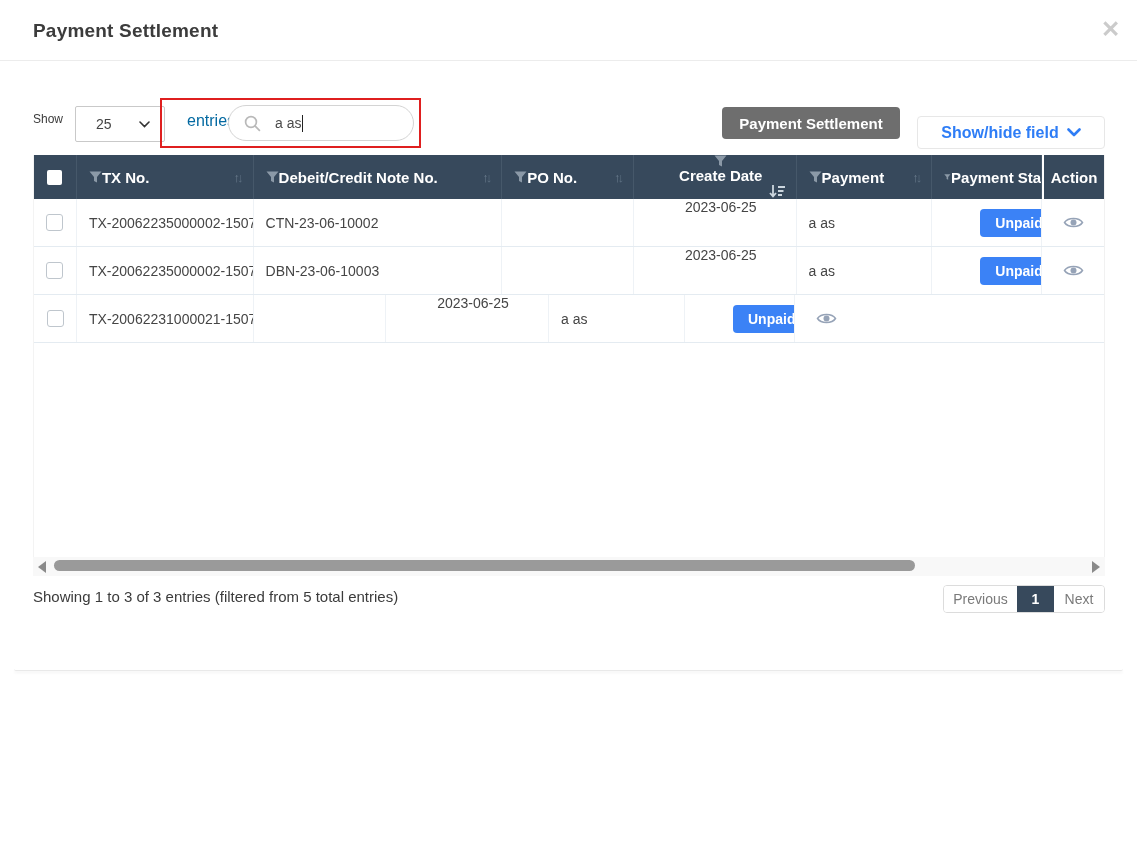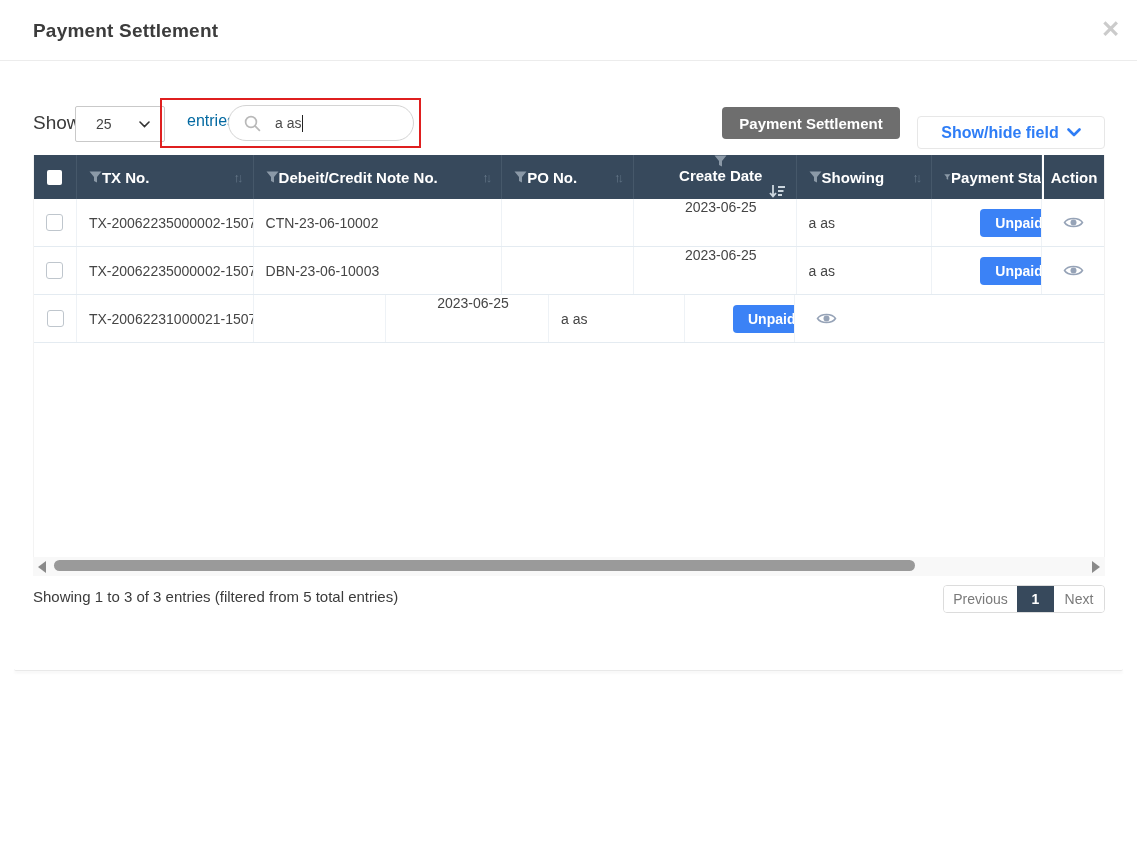--- a/index.html
+++ b/index.html
@@ -6,21 +6,21 @@
   html,body { width:1137px; height:843px; background:#fff; font-family:"Liberation Sans", sans-serif; position:relative; overflow:hidden; }
 
   .abs { position:absolute; }
 
   
   .modal-title { left:33px; top:20px; font-size:19px; font-weight:600; color:#3c3c3c; letter-spacing:0.2px; }
   .close-x { left:1101px; top:18px; font-size:23px; font-weight:700; color:#cbcbcb; cursor:pointer; line-height:1; }
   .top-divider { left:0; top:60px; width:1137px; border-bottom:1px solid #ececec; }
 
   
-  .show-label { left:33px; top:112px; font-size:19px; color:#3a3a3a; }
+  .show-label { left:33px; top:112px; font-size:12px; color:#3a3a3a; }
   .page-size-select { left:75px; top:106px; width:90px; height:36px; border:1px solid #c9c9c9; border-radius:2px; background:#fff;
     display:flex; align-items:center; justify-content:space-between; padding:0 14px 0 20px; font-size:14px; color:#444; cursor:pointer; }
   .red-box { left:160px; top:98px; width:261px; height:50px; border:2px solid #df1f1f; pointer-events:none; z-index:5; }
   .entries-label { left:187px; top:112px; font-size:16px; color:#0369a1; }
   .search-pill { left:228px; top:105px; width:186px; height:36px; border:1px solid #d4d4d4; border-radius:18px; background:#fff;
     display:flex; align-items:center; padding-left:15px; }
   .search-pill .txt { font-size:14px; color:#4a4a4a; margin-left:14px; }
   .caret { display:inline-block; width:1px; height:17px; background:#222; margin-left:1px; vertical-align:middle; }
   .ps-btn { left:722px; top:107px; width:178px; height:32px; background:#6e6e6e; border:none; border-radius:4px;
     color:#fff; font-size:15px; font-weight:600; display:flex; align-items:center; justify-content:center; cursor:pointer; font-family:inherit; }
@@ -140,21 +140,21 @@
           <path d="M4 1v11M1 9l3 3.4L7 9" stroke="#ccd6de" stroke-width="1.8" fill="none"></path>
           <rect x="9" y="2" width="7" height="2" fill="#ccd6de"></rect>
           <rect x="9" y="6" width="5.5" height="2" fill="#ccd6de"></rect>
           <rect x="9" y="10" width="4" height="2" fill="#ccd6de"></rect>
         </svg>
       </div>
       <div class="th col-5">
         <svg width="13" height="12" viewBox="0 0 13 12">
           <path d="M0.5 0.5h12L8 6v5.5L5 10V6z" fill="#8b99a7"></path>
         </svg>
-        <span>Showing</span>
+        <span>Payment</span>
         <span class="sort-both"><span class="up">↑</span>↓</span>
       </div>
       <div class="th col-6">
         <svg width="13" height="12" viewBox="0 0 13 12">
           <path d="M0.5 0.5h12L8 6v5.5L5 10V6z" fill="#8b99a7"></path>
         </svg>
         <span>Payment Sta</span>
       </div>
       <div class="th col-7 action-th">
         <span>Action</span>

